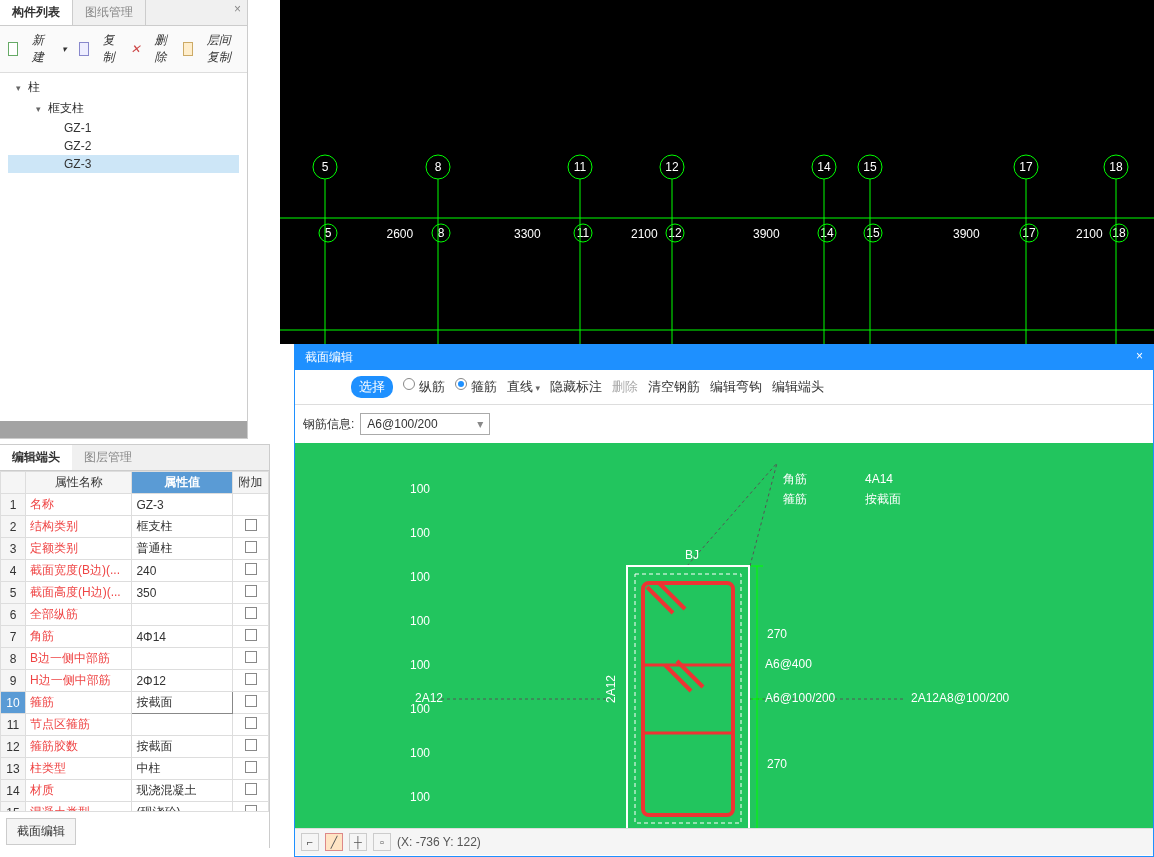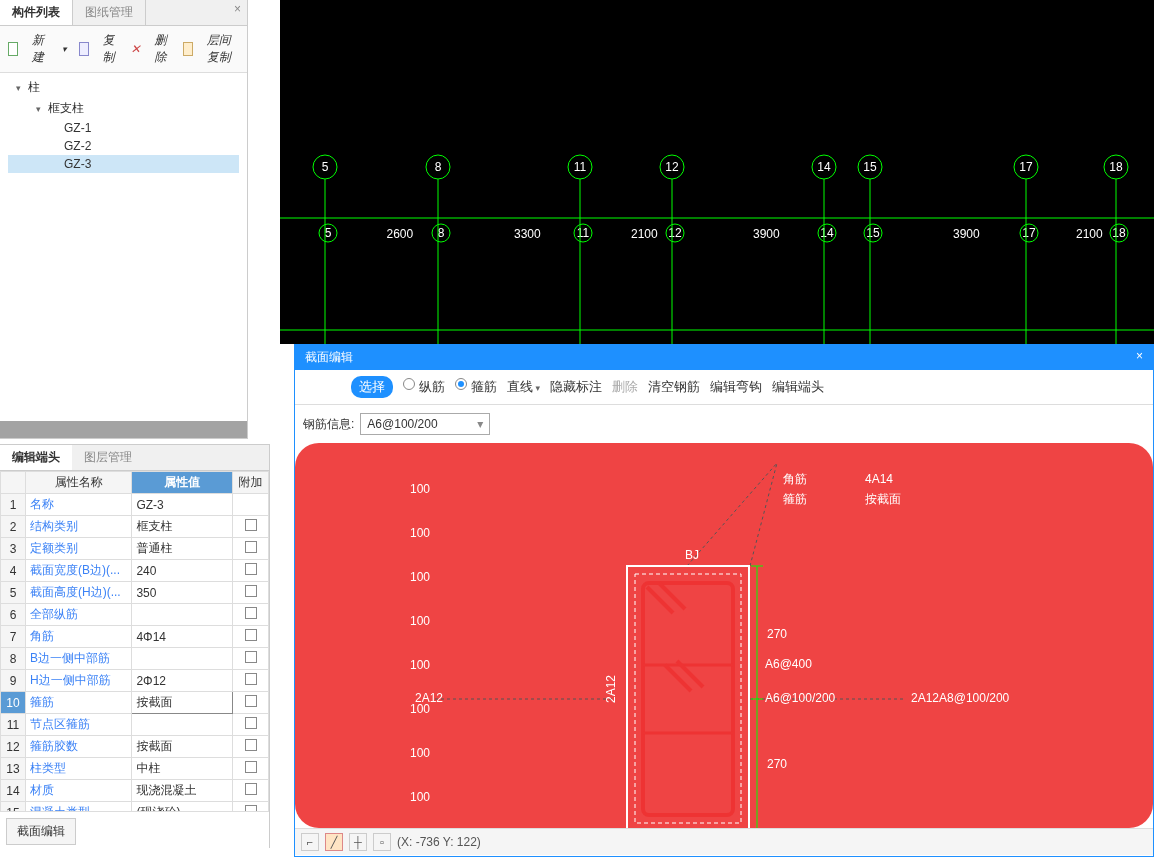--- a/index.html
+++ b/index.html
@@ -34,21 +34,21 @@
 .prop-tab { padding: 4px 12px; cursor: pointer; }
 .prop-tab.active { background: #fff; font-weight:bold; }
 .prop-tab.inactive { color:#888; }
 
 .prop-table { width: 100%; border-collapse: collapse; font-size: 12px; }
 .prop-table th, .prop-table td { border: 1px solid #ddd; padding: 2px 4px; height: 20px; }
 .prop-table th { background: #f5f5f5; font-weight: normal; }
 .prop-table th.val-head { background: #5a9bd5; color:#fff;font-weight:bold; }
 .row-num { background: #f5f5f5; text-align: center; width: 22px; }
 .row-num.sel { background:#5a9bd5; color:#fff; }
-.prop-name { color: #3b82f6; width: 95px; }
+.prop-name { color: #ef4444; width: 95px; }
 .prop-val { width: 90px; }
 .prop-val.editing { border: 1px solid #888; background:#fff; }
 .prop-add { text-align: center; width: 32px; }
 .chk { display:inline-block; width:12px; height:12px; border:1px solid #888; background:#fff; }
 .prop-footer { padding: 6px; border-top:1px solid #ddd; }
 .footer-btn { padding: 4px 10px; background:#f5f5f5; border:1px solid #ccc; cursor:pointer; display:inline-block; }
 
 .cad-area { position: absolute; left: 280px; top: 0; width: 874px; height: 344px; background: #000; }
 .cad-svg { width:100%; height:100%; }
 
@@ -61,21 +61,21 @@
 .radio-ind { width:12px; height:12px; border:1px solid #888; border-radius:50%; display:inline-block; position:relative; }
 .radio-ind.on::after { content:""; width:6px; height:6px; background:#1e90ff; border-radius:50%; position:absolute; left:2px; top:2px; }
 .tb-link { cursor:pointer; }
 .tb-link.dim { color:#aaa; }
 .dd::after { content:" ▾"; font-size:9px; color:#666; }
 
 .info-bar { display:flex; align-items:center; gap:6px; padding:8px; }
 .info-input { border:1px solid #aaa; padding:3px 6px; width:130px; }
 .info-input::after{content:" ▾"; float:right; color:#888;}
 
-.section-canvas { flex:1; background:#ef4444; position:relative; height:385px;border-radius:24px; }
+.section-canvas { flex:1; background:#22c55e; position:relative; height:385px; }
 .status-bar { display:flex; align-items:center; gap:6px; padding:4px 6px; background:#f5f5f5; font-size:12px; color:#555; border-top:1px solid #ddd; }
 .sb-icon { width:18px; height:18px; border:1px solid #ccc; display:flex; align-items:center; justify-content:center; font-size:11px; cursor:pointer; }
 .sb-icon.on { background:#ffe4c4; border-color:#d88; }
 
 svg text { font-size:12px; fill:#fff; }
 </style>
 </head>
 <body>
 
 <div class="left-panel">

